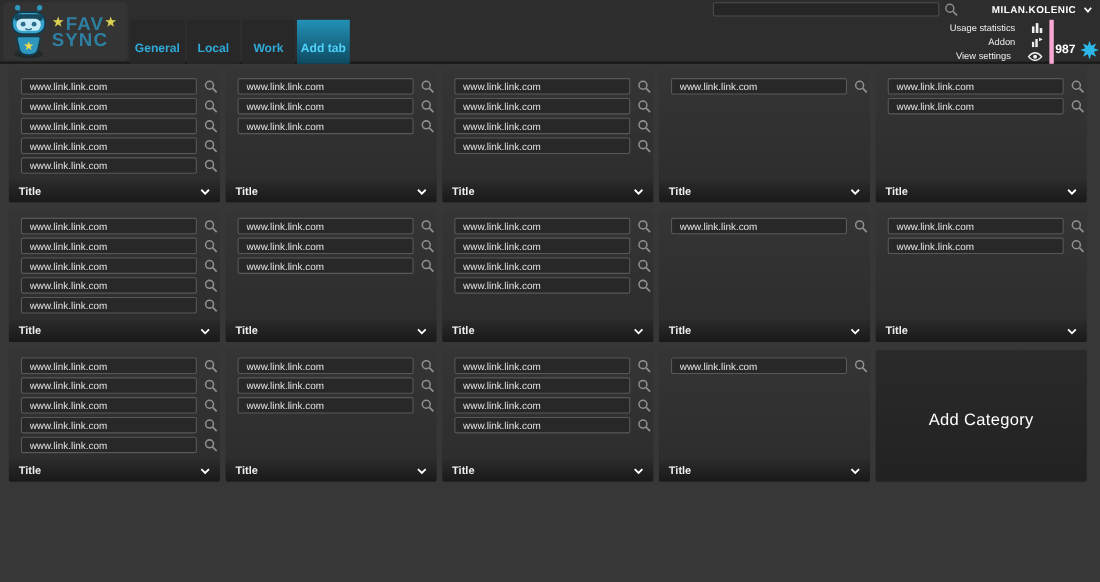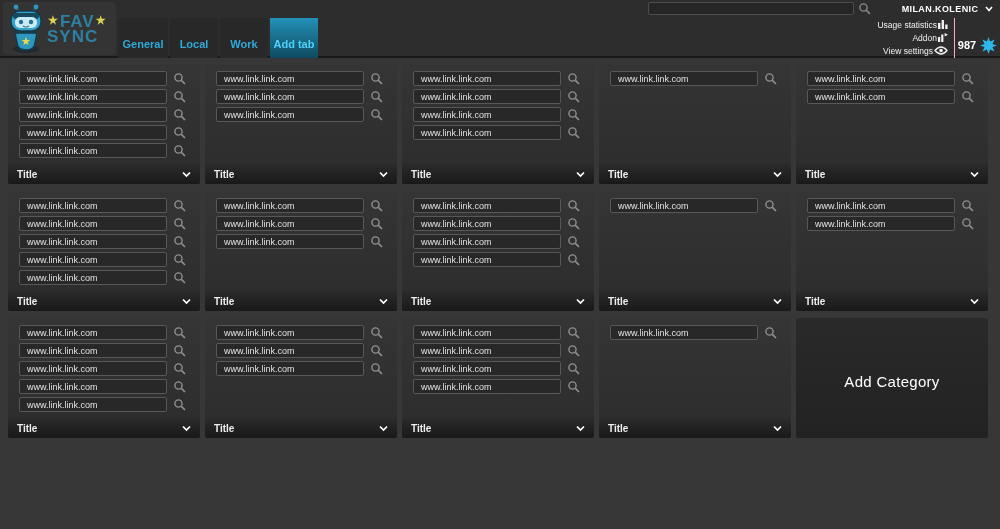--- a/index.html
+++ b/index.html
@@ -54,44 +54,44 @@
     position:absolute; left:880px; top:0; width:120px; height:17px;
     display:flex; align-items:center; justify-content:center;
     color:#fff; font-size:9px; font-weight:bold; letter-spacing:.4px; cursor:pointer;
   }
   .user-drop svg { position:absolute; right:7px; top:6px; }
   .menu {
     position:absolute; left:700px; top:19px; width:252px;
     display:flex; flex-direction:column; gap:2px;
   }
   .menu-item {
-    display:flex; align-items:center; justify-content:flex-end; gap:1px;
+    display:flex; align-items:flex-end; justify-content:flex-end; gap:15px;
     height:11px; color:#efefef; font-size:8.5px; cursor:pointer; padding-right:4px;
   }
   .points-panel {
     position:absolute; left:954px; top:18px; width:46px; height:40px;
-    border-left:1px solid #f9a8d4;
+    border-left:4px solid #f9a8d4;
     display:flex; align-items:center; justify-content:center; gap:4px;
     padding-top:14px;
   }
   .points-value { color:#fff; font-size:11px; font-weight:bold; }
   
   .grid {
     position:absolute; left:8px; top:64px;
     display:grid; grid-template-columns:repeat(5,192px);
     grid-auto-rows:120px; column-gap:5px; row-gap:7px;
   }
   .card {
     position:relative; border-radius:2px;
     background:linear-gradient(180deg,#353535,#2c2c2c);
     padding-top:7px; overflow:hidden;
   }
   .link-row { display:flex; align-items:center; margin:0 0 3px 11px; height:15px; }
   .link-input {
-    width:148px; height:15px; background:#282828;
+    width:160px; height:15px; background:#282828;
     border:1px solid #585858; border-radius:2px;
     color:#e2e2e2; font-size:9px; padding:0 7px; outline:none;
     font-family:"Liberation Sans", sans-serif;
   }
   .link-row svg { margin-left:6px; cursor:pointer; }
   .title-bar {
     position:absolute; bottom:0; left:0; width:100%; height:20px;
     background:linear-gradient(180deg,#2b2b2b,#191919);
     display:flex; align-items:center; justify-content:space-between;
     padding:0 9px; cursor:pointer;gap:47px;

